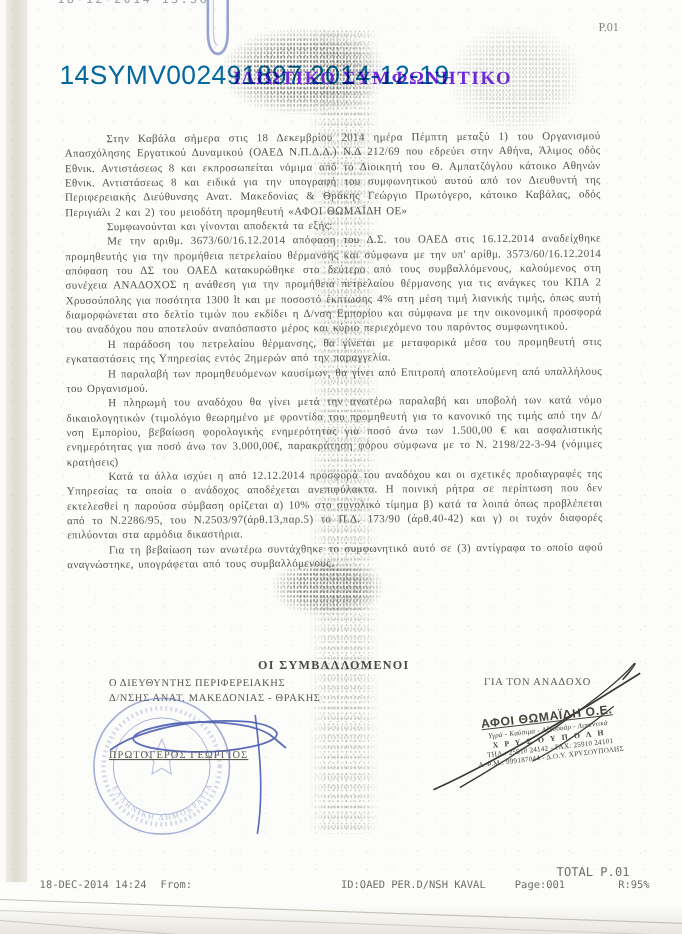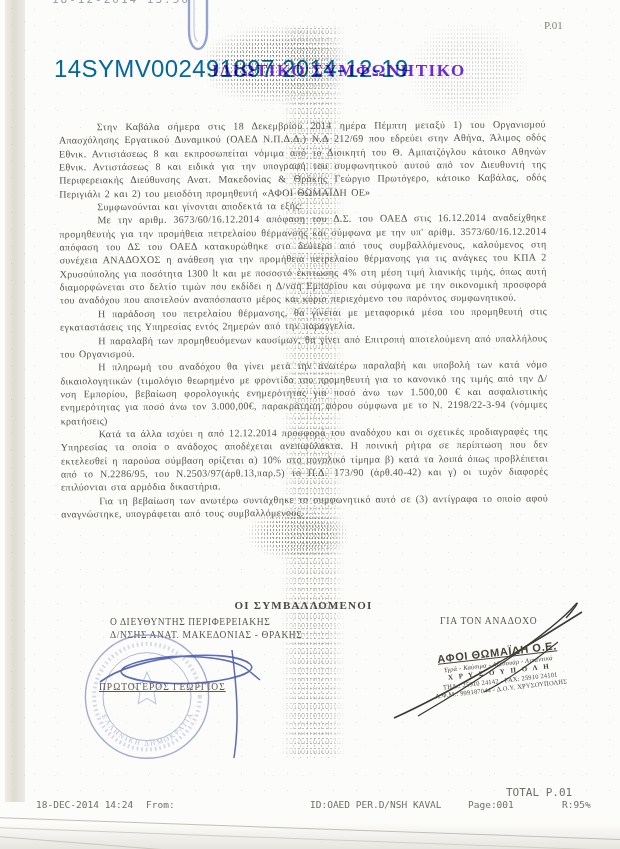--- a/index.html
+++ b/index.html
@@ -46,21 +46,21 @@
 
   .body-text{position:absolute;left:60px;top:119px;width:487px;color:#55534a;
     font-size:10px;line-height:13.35px;text-align:justify;letter-spacing:.3px;
     word-spacing:1.2px;transform:rotate(-.35deg);}
   .body-text p{margin:0;text-indent:38px;}
 
   .parties{position:absolute;left:60px;top:555px;width:487px;text-align:center;
     color:#4c4a42;font-weight:bold;font-size:11px;letter-spacing:1.2px;margin-top:44px;}
 
   .sig-left-role{position:absolute;left:99px;top:616px;color:#5b5950;font-size:9.5px;
-    line-height:12.5px;letter-spacing:.6px;margin-left:11px;}
+    line-height:12.5px;letter-spacing:.6px;}
   .sig-left-name{position:absolute;left:99px;top:682px;color:#5b5950;font-size:9.5px;
     letter-spacing:1px;text-decoration:underline;}
   .stamp-blue{position:absolute;left:72px;top:628px;opacity:.55;}
   .sig-blue{position:absolute;left:82px;top:624px;}
 
   .sig-right-head{position:absolute;left:440px;top:616px;color:#5b5950;font-size:9.5px;
     letter-spacing:.8px;}
   .sig-dark{position:absolute;left:388px;top:596px;}
   .stamp-right{position:absolute;left:404px;top:646px;width:190px;color:#46443a;
     text-align:center;transform:rotate(-6.5deg);line-height:1.25;}

